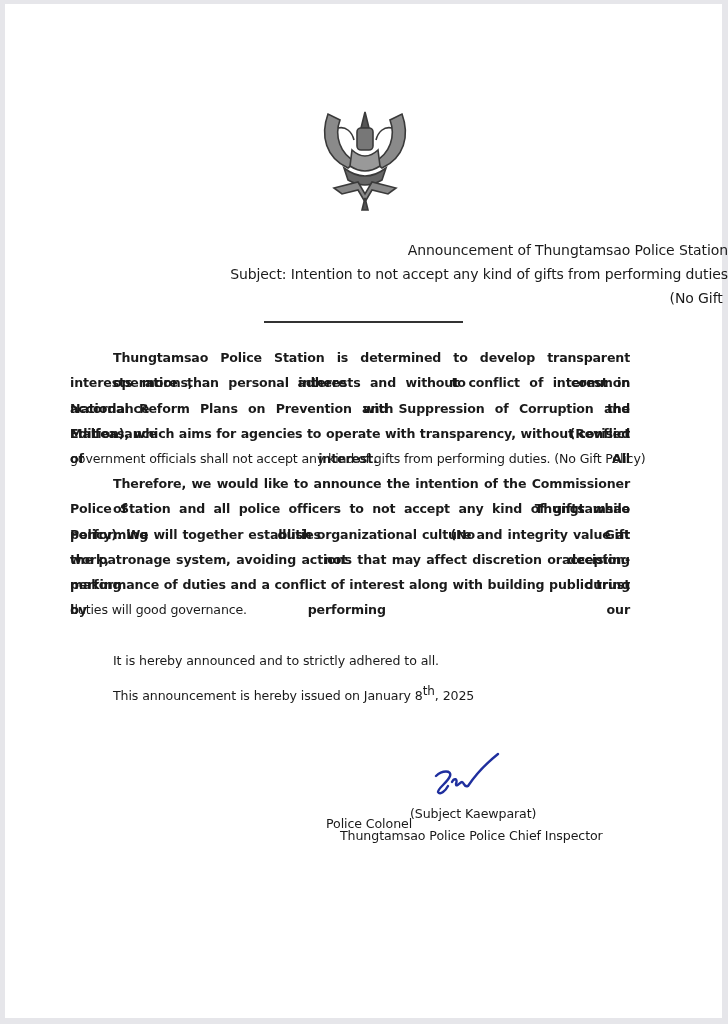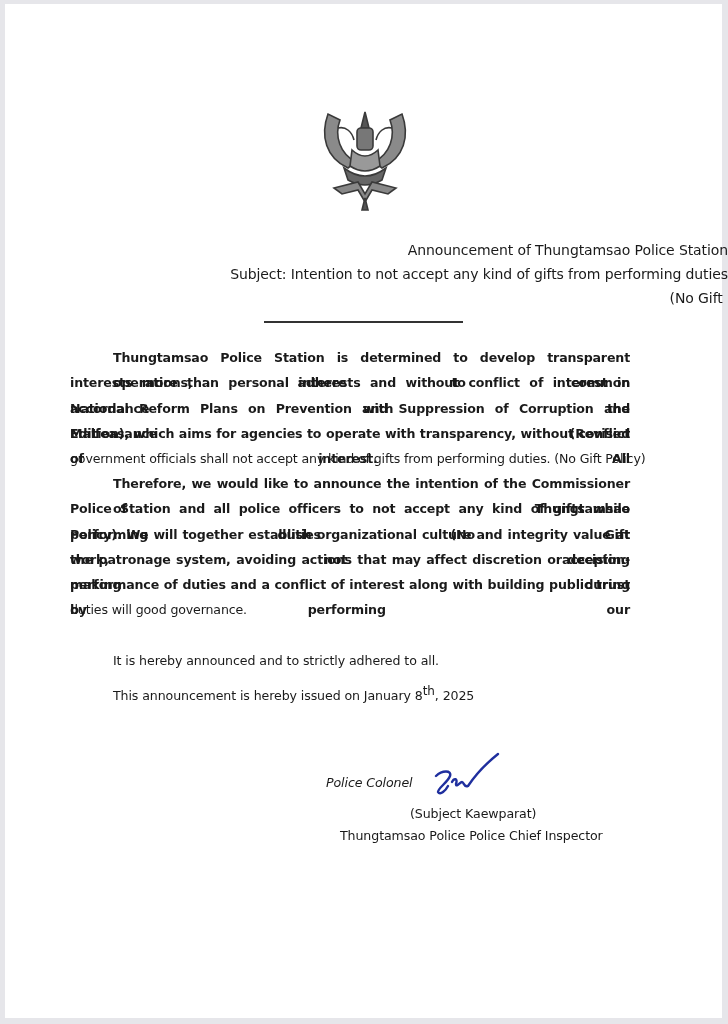--- a/index.html
+++ b/index.html
@@ -59,20 +59,20 @@
   <span class="line justify">performance of duties and a conflict of interest along with building public trust by performing our</span>
   <span class="line">duties will good governance.</span>
 </div>
 
 <div class="single" style="left:113px; top:653px;">It is hereby announced and to strictly adhered to all.</div>
 
 <div class="single" style="left:113px; top:684px;">
   <span>This announcement is hereby issued on January 8</span><sup>th</sup><span>, 2025</span>
 </div>
 
-<div class="single" style="left:326px; top:775px;font-style:italic;">Police Colonel</div>
+<div class="single" style="left:326px; top:816px;">Police Colonel</div>
 
 <svg class="sig" viewBox="0 0 70 46">
   <path d="M4 24 C10 18 20 18 18 24 C16 30 6 36 6 40 C8 44 14 38 16 34 M20 30 C22 26 26 26 24 32 C24 36 28 30 30 30 C32 30 32 36 36 34 C44 22 56 10 66 2" fill="none" stroke="#1f2f9e" stroke-width="2.4" stroke-linecap="round" stroke-linejoin="round"></path>
 </svg>
 
 <div class="single" style="left:410px; top:806px;">(Subject  Kaewparat)</div>
 <div class="single" style="left:340px; top:828px;">Thungtamsao Police Police Chief Inspector</div>
 
 </body></html>

